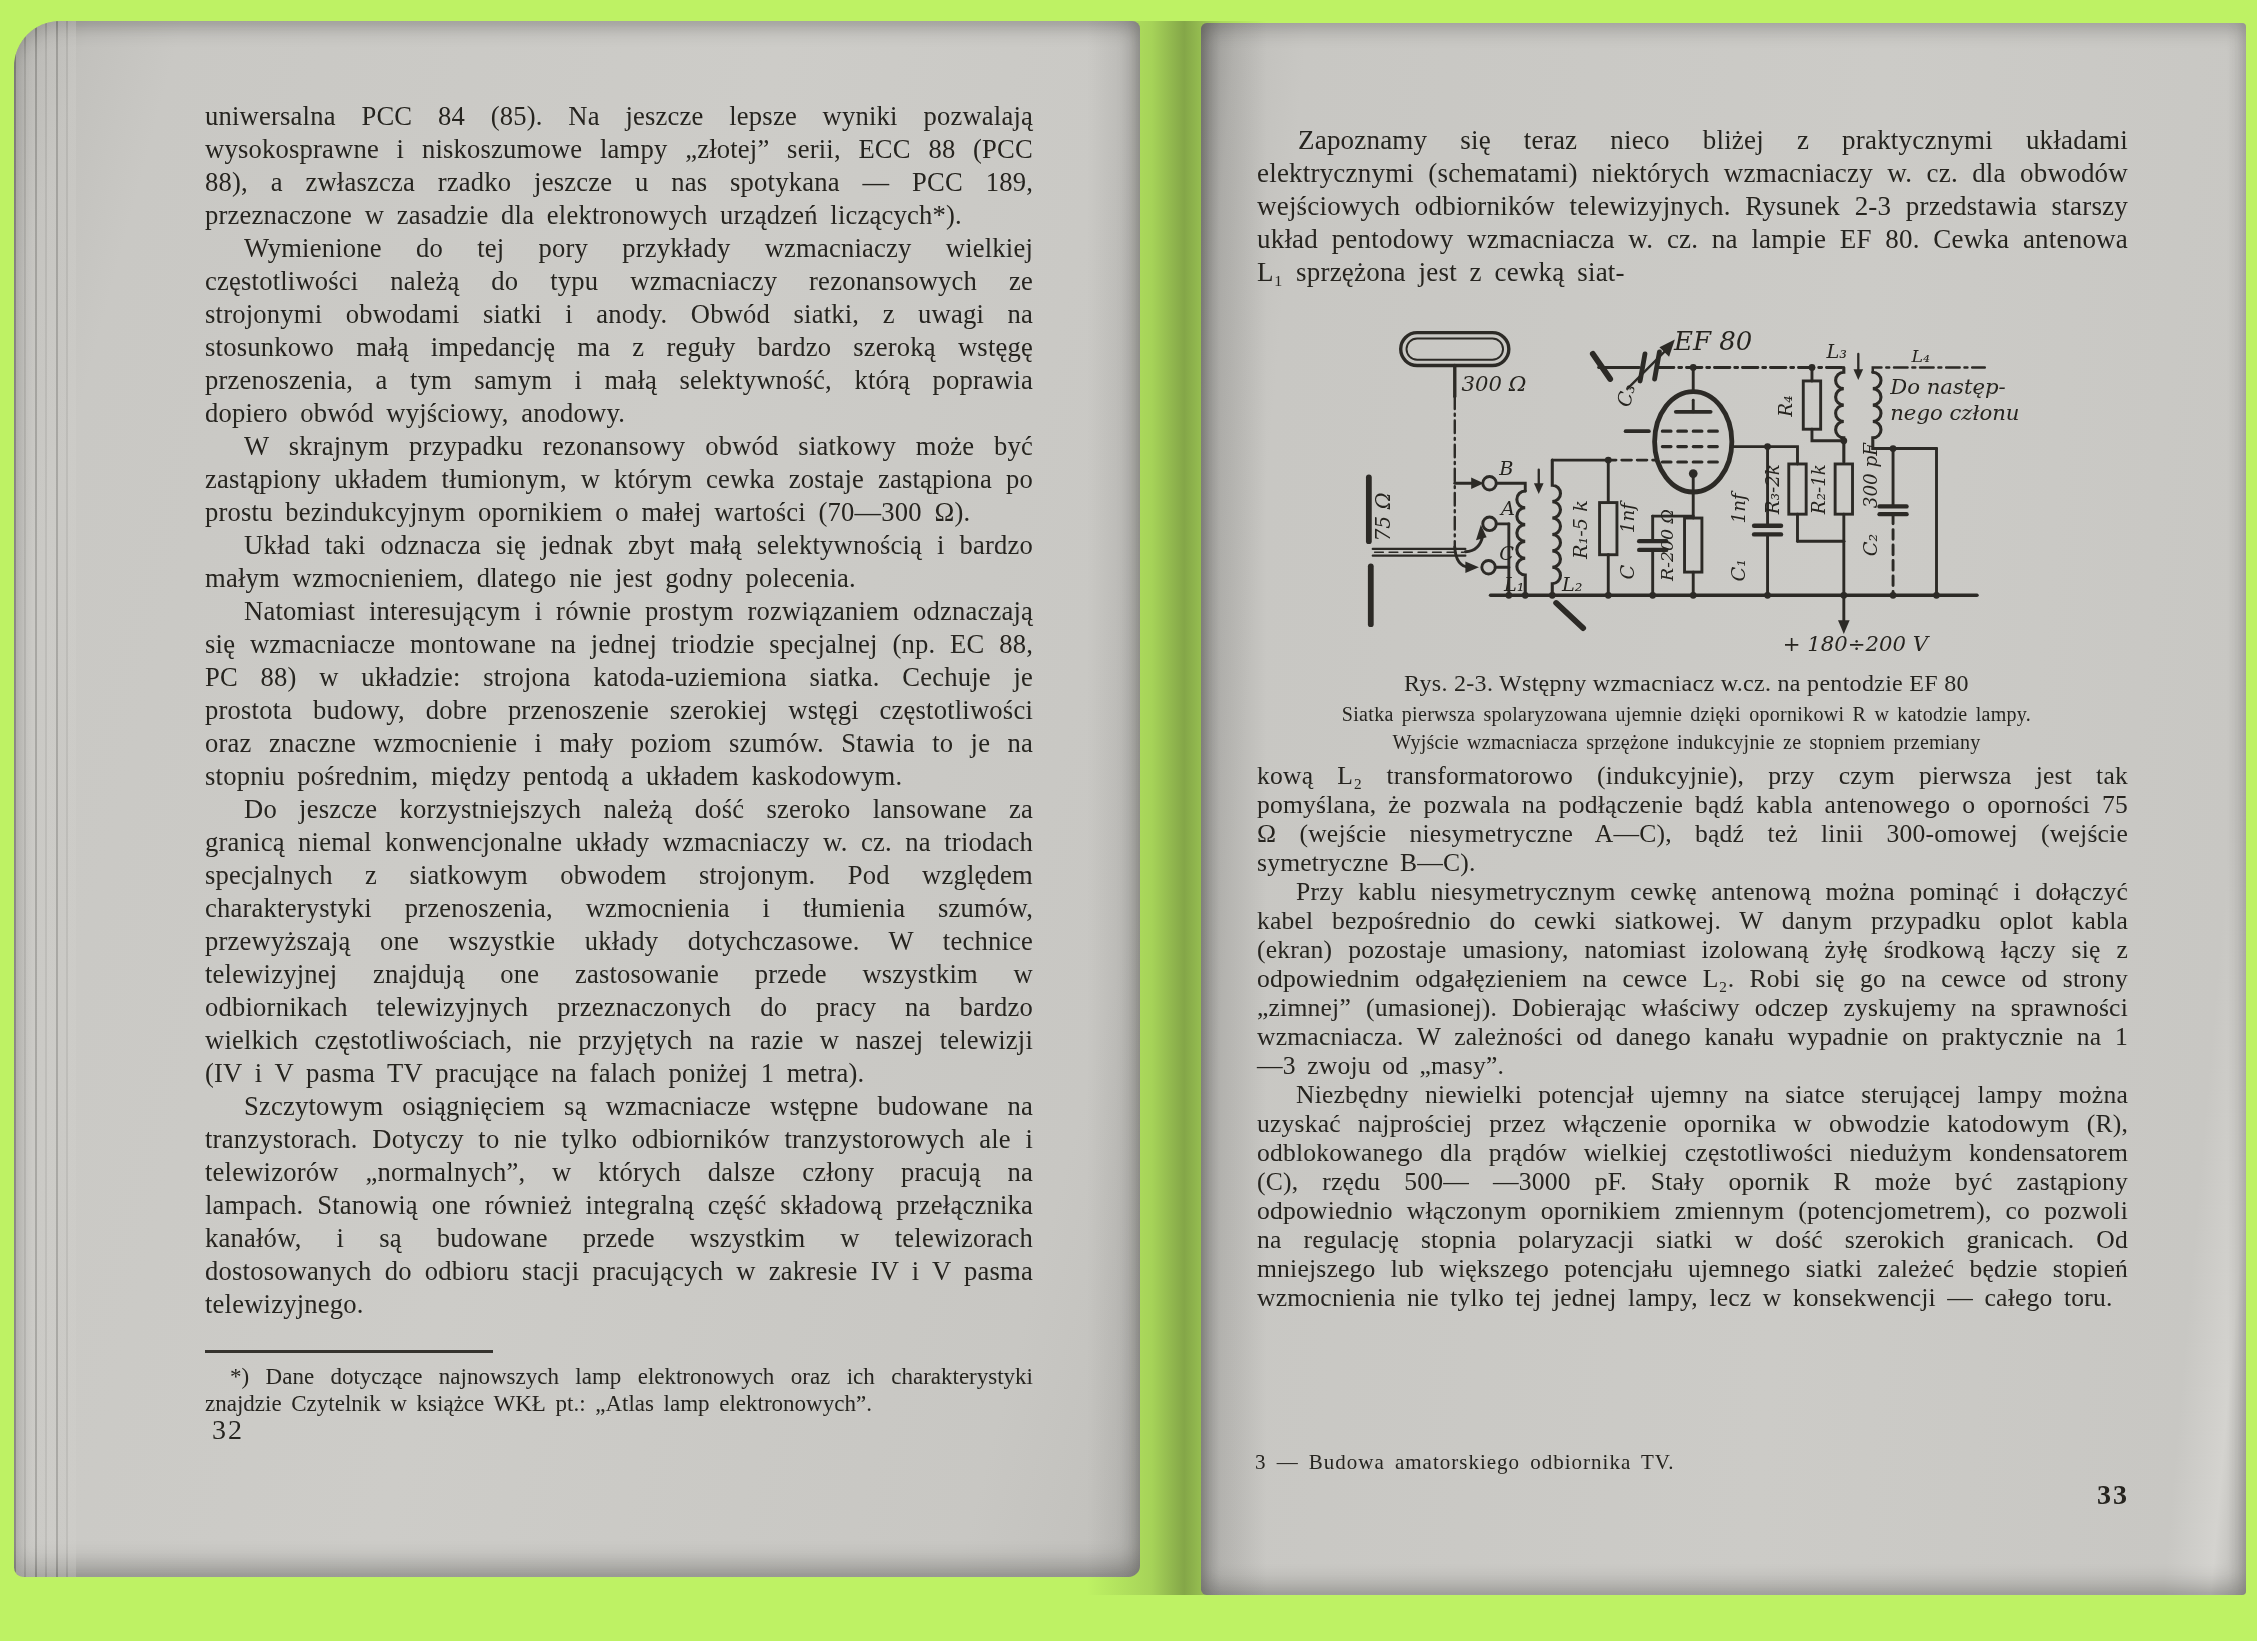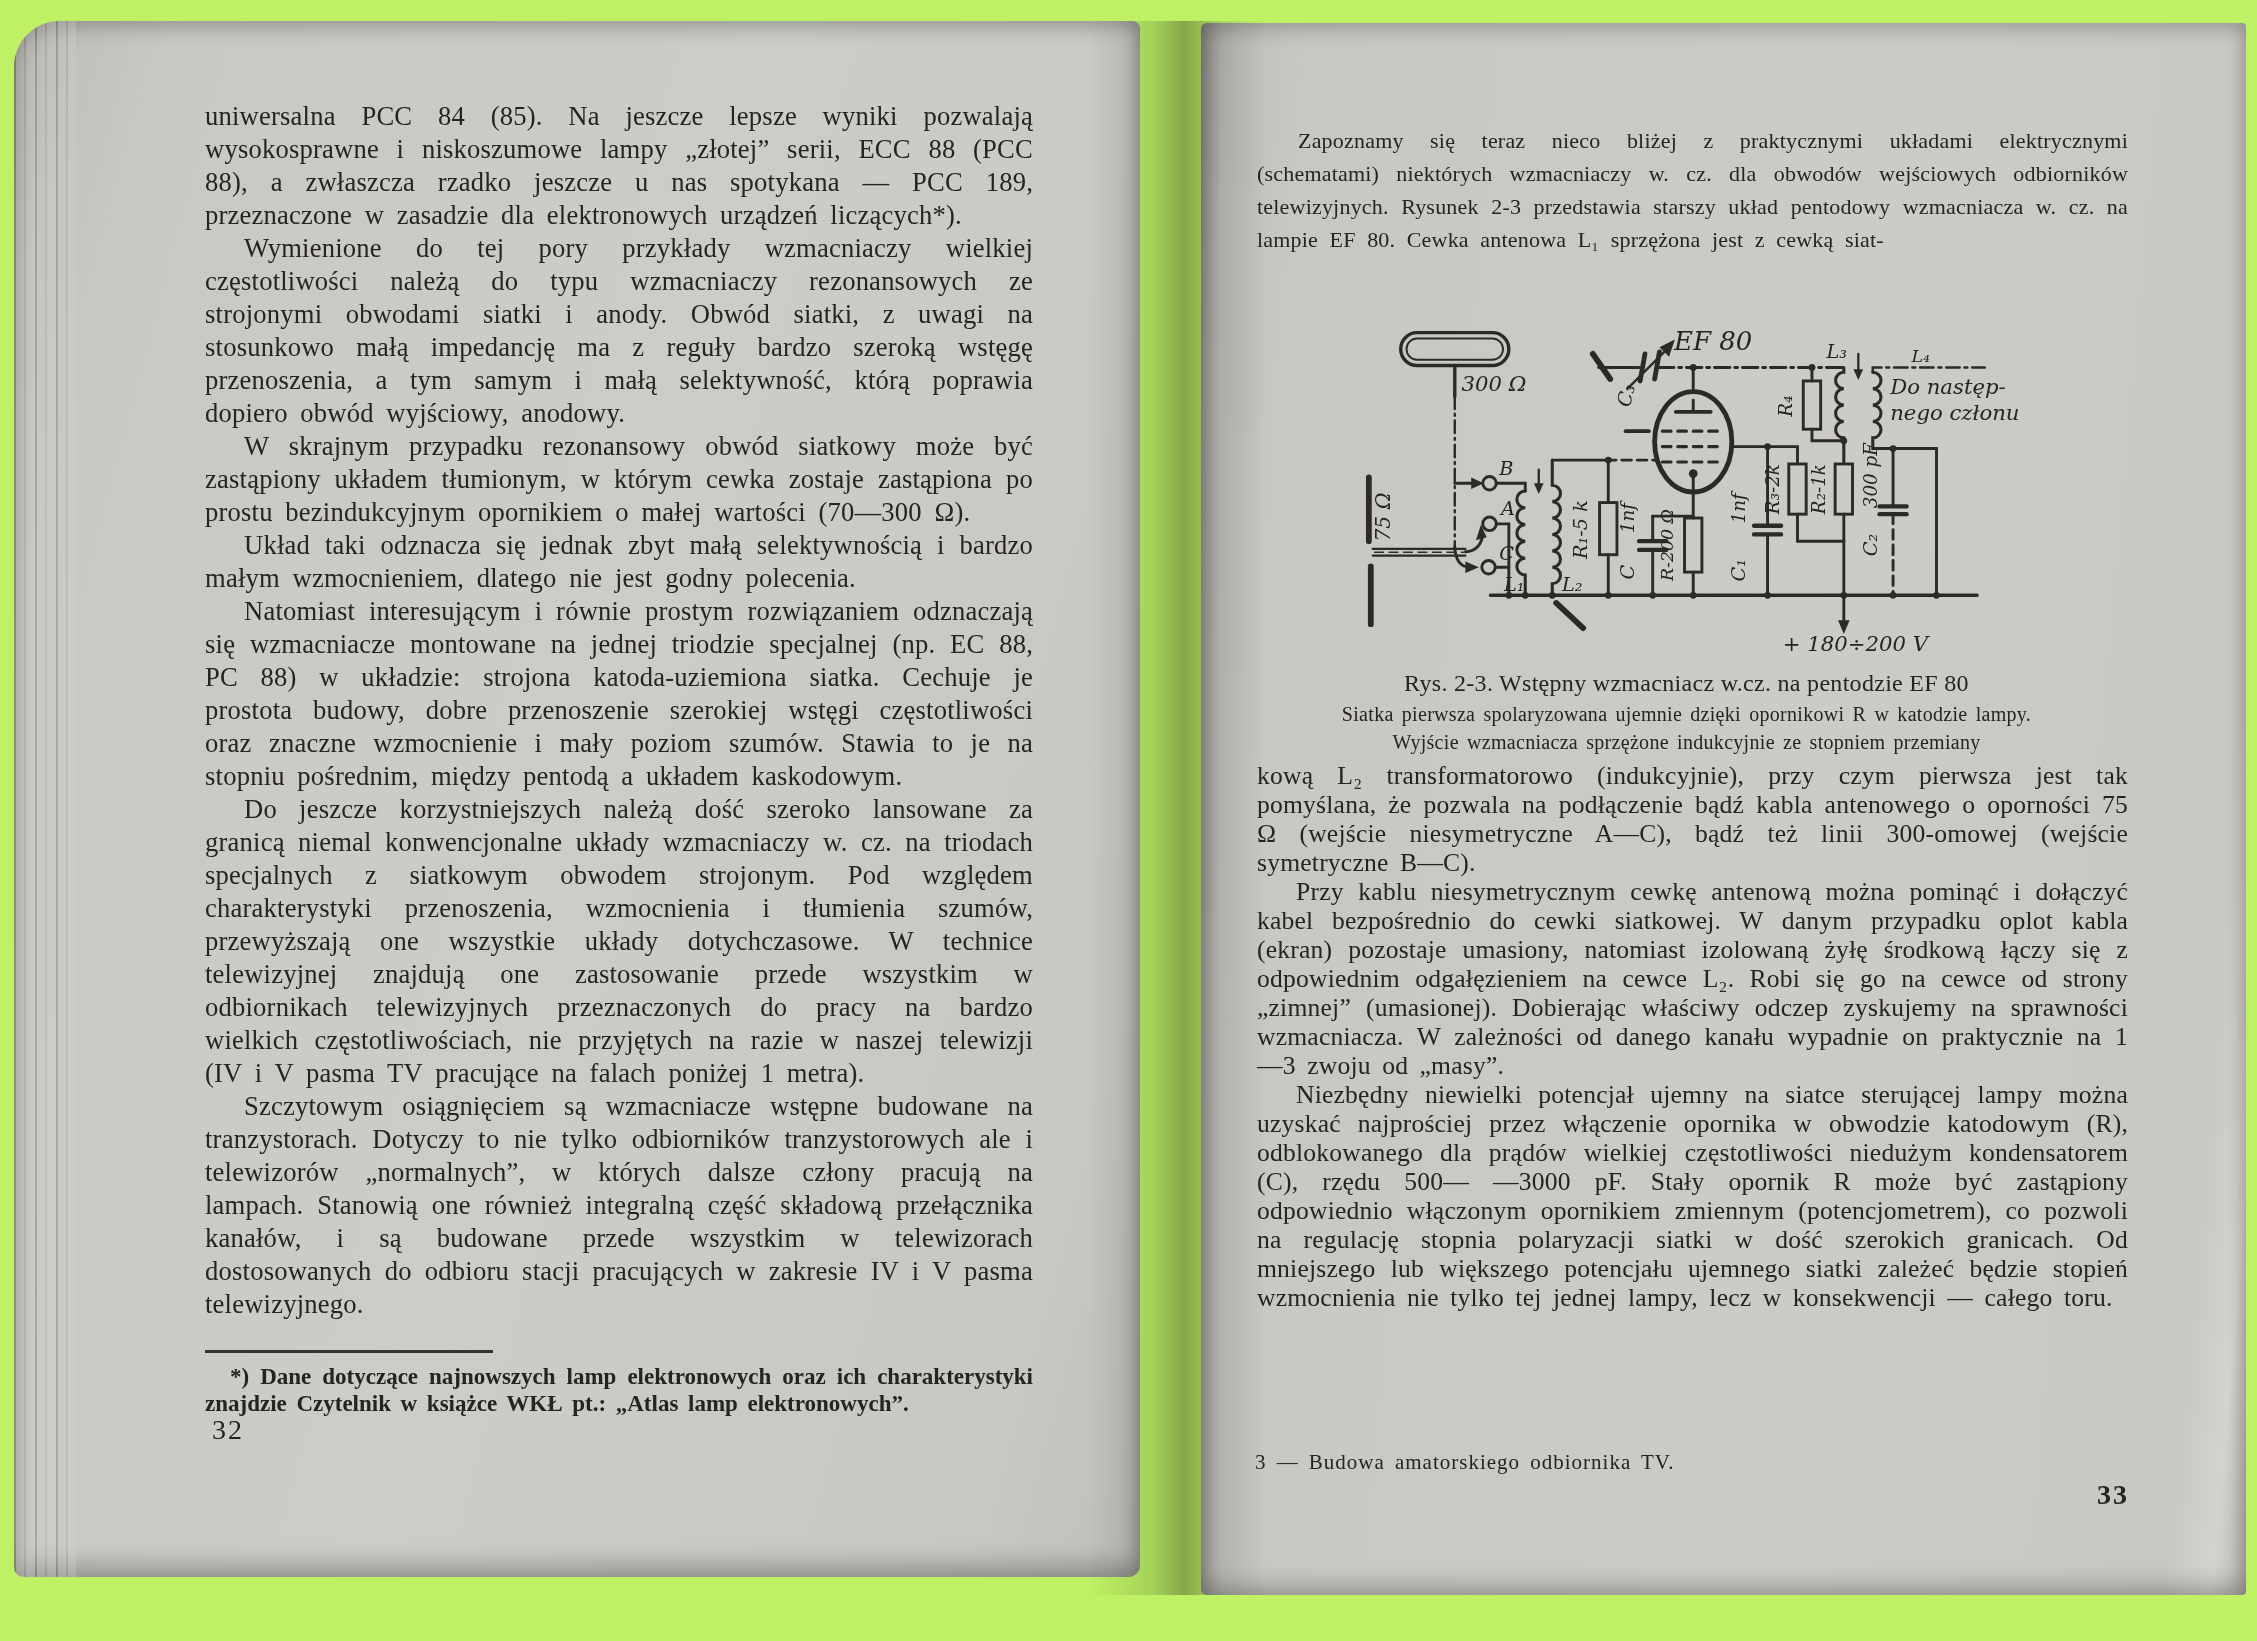--- a/index.html
+++ b/index.html
@@ -20,24 +20,24 @@
     box-shadow:inset 0 7.7px 17.4px rgba(30,30,26,.22), inset 0 -11.6px 19.3px rgba(30,30,26,.24);}
   .gutter{position:absolute;left:1087px;top:21px;width:180px;height:1574px;pointer-events:none;
     background:linear-gradient(90deg,rgba(20,20,18,0) 0%,rgba(20,20,18,.14) 36%,rgba(20,20,18,.34) 54%,rgba(20,20,18,.12) 74%,rgba(20,20,18,0) 100%);}
   
   .lp-text{position:absolute;left:205px;top:100px;width:828px;
     font-size:26.6px;line-height:33px;text-align:justify;word-spacing:5.8px;letter-spacing:0.2px;}
   .lp-text p,.rp-text p{margin:0;}
   .ind{text-indent:39px;}
   .lp-footrule{position:absolute;left:205px;top:1350px;width:288px;height:2.9px;background:#35332e;}
   .lp-footnote{position:absolute;left:205px;top:1363px;width:828px;
-    font-size:23px;line-height:27px;text-align:justify;word-spacing:3.9px;text-indent:25px;font-weight:bold;}
+    font-size:23px;line-height:27px;text-align:justify;word-spacing:3.9px;text-indent:25px;}
   .lp-pagenum{position:absolute;left:212px;top:1414px;font-size:28px;letter-spacing:1.9px;}
   .rp-intro{position:absolute;left:1257px;top:124px;width:871px;
-    font-size:22px;line-height:33px;text-align:justify;word-spacing:5.8px;letter-spacing:0.2px;text-indent:41px;}
+    font-size:27px;line-height:33px;text-align:justify;word-spacing:5.8px;letter-spacing:0.2px;text-indent:41px;}
   .rp-figure{position:absolute;left:1309px;top:319px;width:753px;height:344px;}
   .rp-caption{position:absolute;left:1228px;top:668px;width:917px;text-align:center;}
   .cap-title{font-size:24px;line-height:30px;letter-spacing:0.3px;margin:0;}
   .cap-sub{font-size:20px;line-height:24px;letter-spacing:0.3px;margin:4px;word-spacing:2.9px;}
   .rp-text{position:absolute;left:1257px;top:761px;width:871px;
     font-size:25.6px;line-height:29px;text-align:justify;word-spacing:4.8px;letter-spacing:0.2px;}
   .rp-footer{position:absolute;left:1255px;top:1450px;font-size:21px;letter-spacing:1px;word-spacing:3.9px;}
   .rp-pagenum{position:absolute;left:2097px;top:1479px;font-size:28px;letter-spacing:1.9px;font-weight:bold;}
   
   .figlabels text{font-family:"DejaVu Serif",serif;font-style:italic;fill:#26241f;}

